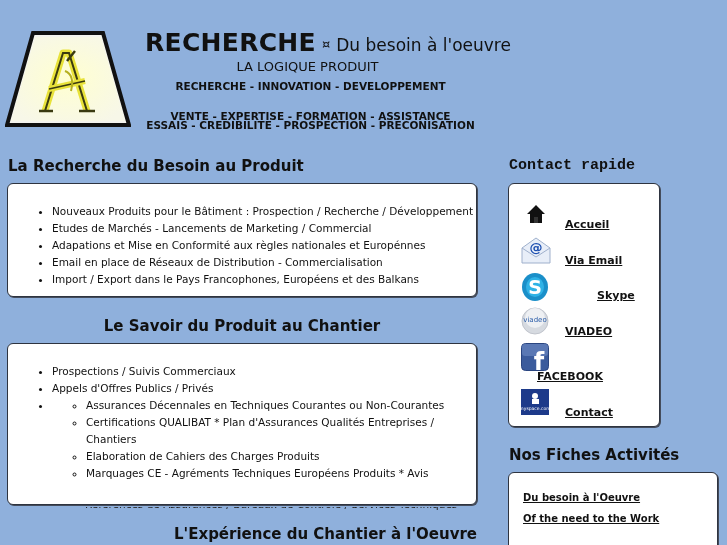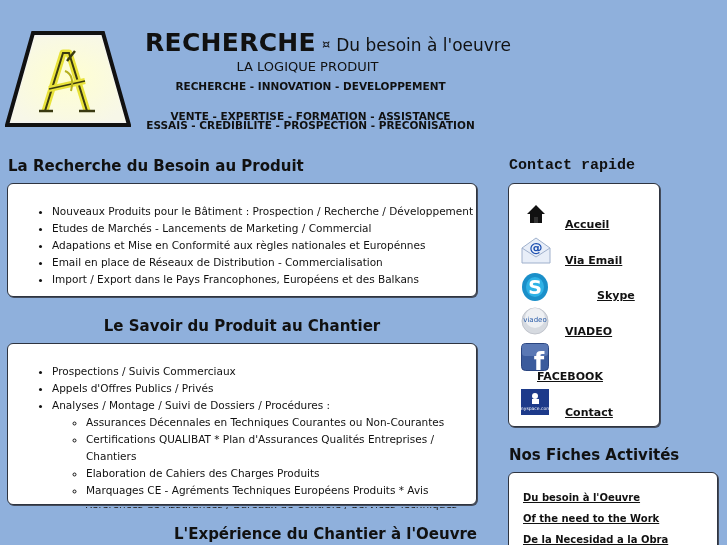--- a/index.html
+++ b/index.html
@@ -89,21 +89,20 @@
     <li>Import / Export dans le Pays Francophones, Européens et des Balkans</li>
   </ul>
 </div>
 
 <div class="section-title" style="left:0; width:484px; text-align:center; top:317px;">Le Savoir du Produit au Chantier</div>
 <div class="panel" style="left:7px; top:343px; width:470px; height:162px;">
   <ul style="margin-top:19px;">
     <li>Prospections / Suivis Commerciaux</li>
     <li>Appels d'Offres Publics / Privés</li>
     <li>
-      <span>Analyses / Montage / Suivi de Dossiers / Procédures :</span>
       <ul>
         <li class="sub">Assurances Décennales en Techniques Courantes ou Non-Courantes</li>
         <li class="sub" style="padding-right:40px;">Certifications QUALIBAT * Plan d'Assurances Qualités Entreprises / Chantiers</li>
         <li class="sub">Elaboration de Cahiers des Charges Produits</li>
         <li class="sub">Marquages CE - Agréments Techniques Européens Produits * Avis</li>
       </ul>
     </li>
   </ul>
 </div>
 <div class="overflow-line"><span>Références de Assurances / Bureaux de Contrôle / Services Techniques</span></div>
@@ -165,14 +164,13 @@
         <text x="14" y="21" text-anchor="middle" font-size="4.5" fill="#fff" font-family="DejaVu Sans, sans-serif">myspace.com</text>
       </svg>
   </div>
   <a class="contact-link" style="left:56px; top:222px;">Contact</a>
 </div>
 
 <div class="section-title" style="left:509px; top:446px;">Nos Fiches Activités</div>
 <div class="panel" style="left:508px; top:472px; width:210px; height:90px;">
   <a class="fiche-link" style="top:19px;">Du besoin à l'Oeuvre</a>
   <a class="fiche-link" style="top:40px;">Of the need to the Work</a>
-  <a class="fiche-link" style="top:61px;">De la Necesidad a la Obra</a>
 </div>
 
 </body></html>

